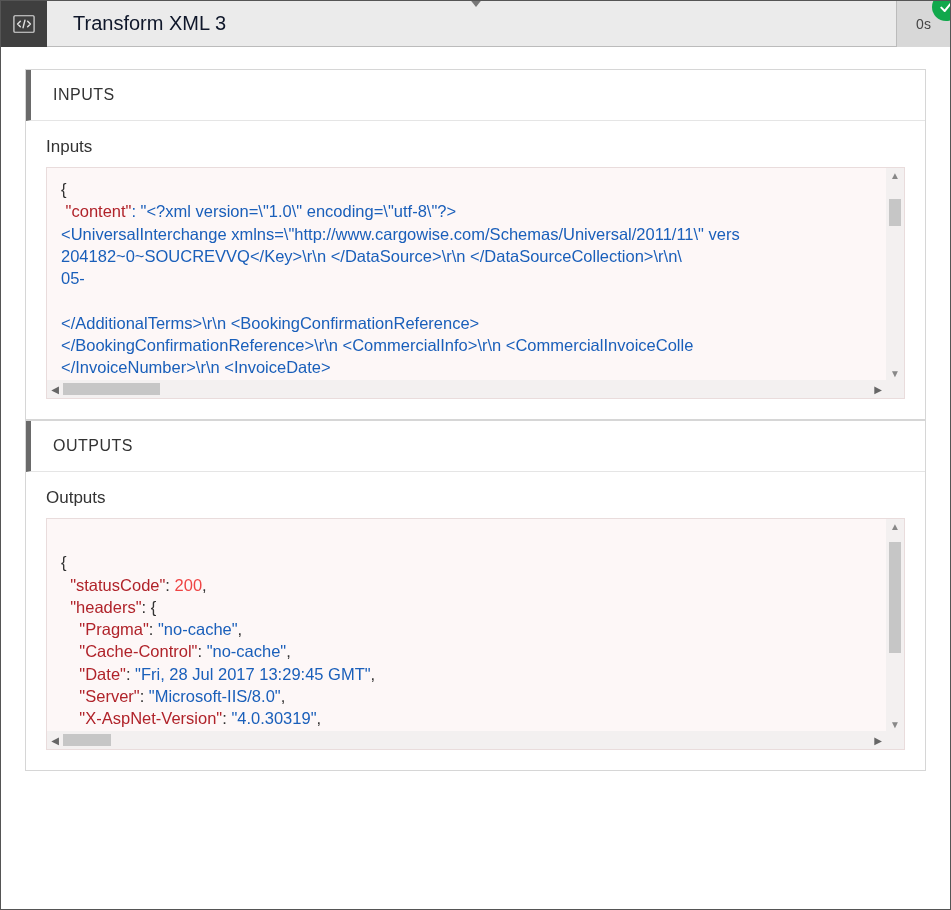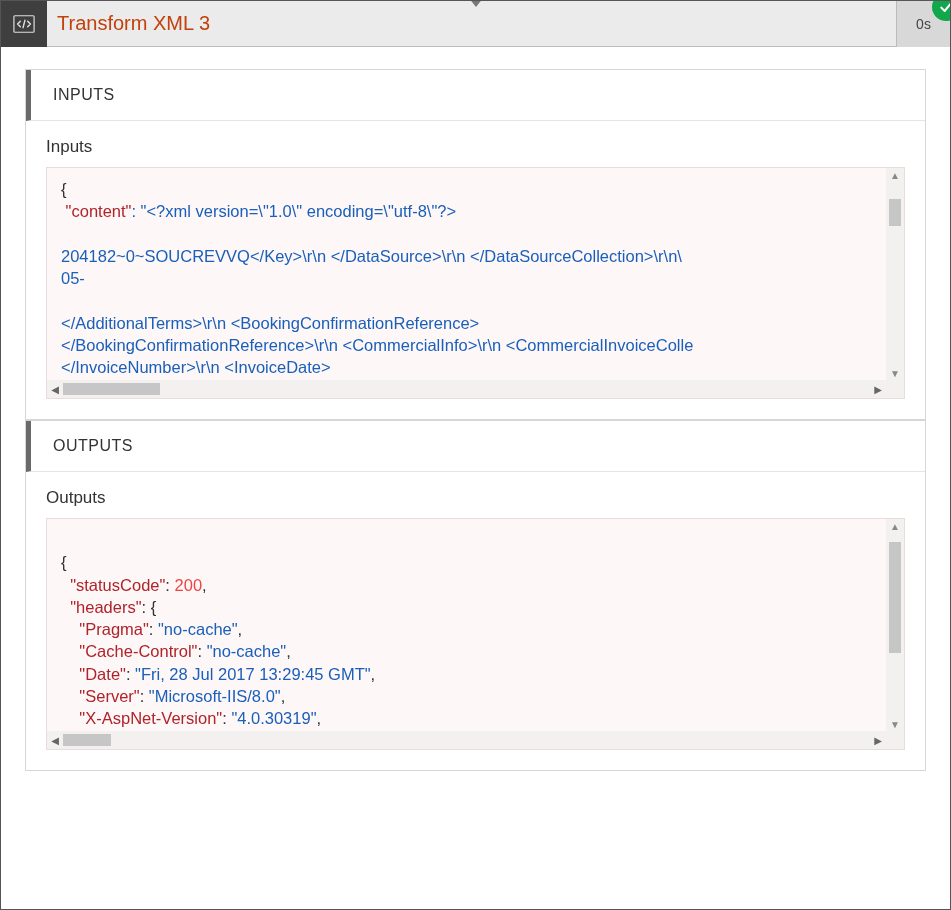--- a/index.html
+++ b/index.html
@@ -38,23 +38,23 @@
     width: 46px;
     height: 46px;
     background: #3f3f3f;
     display: flex;
     align-items: center;
     justify-content: center;
   }
   .header .icon-box svg { width: 22px; height: 22px; }
   .header .title {
     flex: 1;
-    padding-left: 10px;
+    padding-left: 26px;
     font-size: 20px;
-    color: #c2410c;
+    color: #0f172a;
     font-weight: 400;
   }
   .header .duration {
     width: 54px;
     height: 46px;
     background: #d8d8d8;
     border-left: 1px solid #bbb;
     display: flex;
     align-items: center;
     justify-content: center;
@@ -209,21 +209,21 @@
 <div class="main">
 
   <div class="panel">
     <div class="panel-header">INPUTS</div>
     <div class="panel-body">
       <div class="panel-label">Inputs</div>
       <div class="code-box inputs-code">
         <div class="code-content">
 <span class="k-dark">{</span><br>
 &nbsp;<span class="k-red">"content"</span><span class="k-blue">: "&lt;?xml version=\"1.0\" encoding=\"utf-8\"?&gt;</span><br>
-<br>
+<span class="k-blue">&lt;UniversalInterchange xmlns=\"http://www.cargowise.com/Schemas/Universal/2011/11\" vers</span><br>
 <span class="k-blue">204182~0~SOUCREVVQ&lt;/Key&gt;\r\n        &lt;/DataSource&gt;\r\n      &lt;/DataSourceCollection&gt;\r\n\</span><br>
 <span class="k-blue">05-</span><br>
 <br>
 <span class="k-blue">&lt;/AdditionalTerms&gt;\r\n    &lt;BookingConfirmationReference&gt;</span><br>
 <span class="k-blue">&lt;/BookingConfirmationReference&gt;\r\n    &lt;CommercialInfo&gt;\r\n      &lt;CommercialInvoiceColle</span><br>
 <span class="k-blue">&lt;/InvoiceNumber&gt;\r\n          &lt;InvoiceDate&gt;</span>
         </div>
         <div class="vscroll">
           <div class="arrow">▲</div>
           <div class="track">

